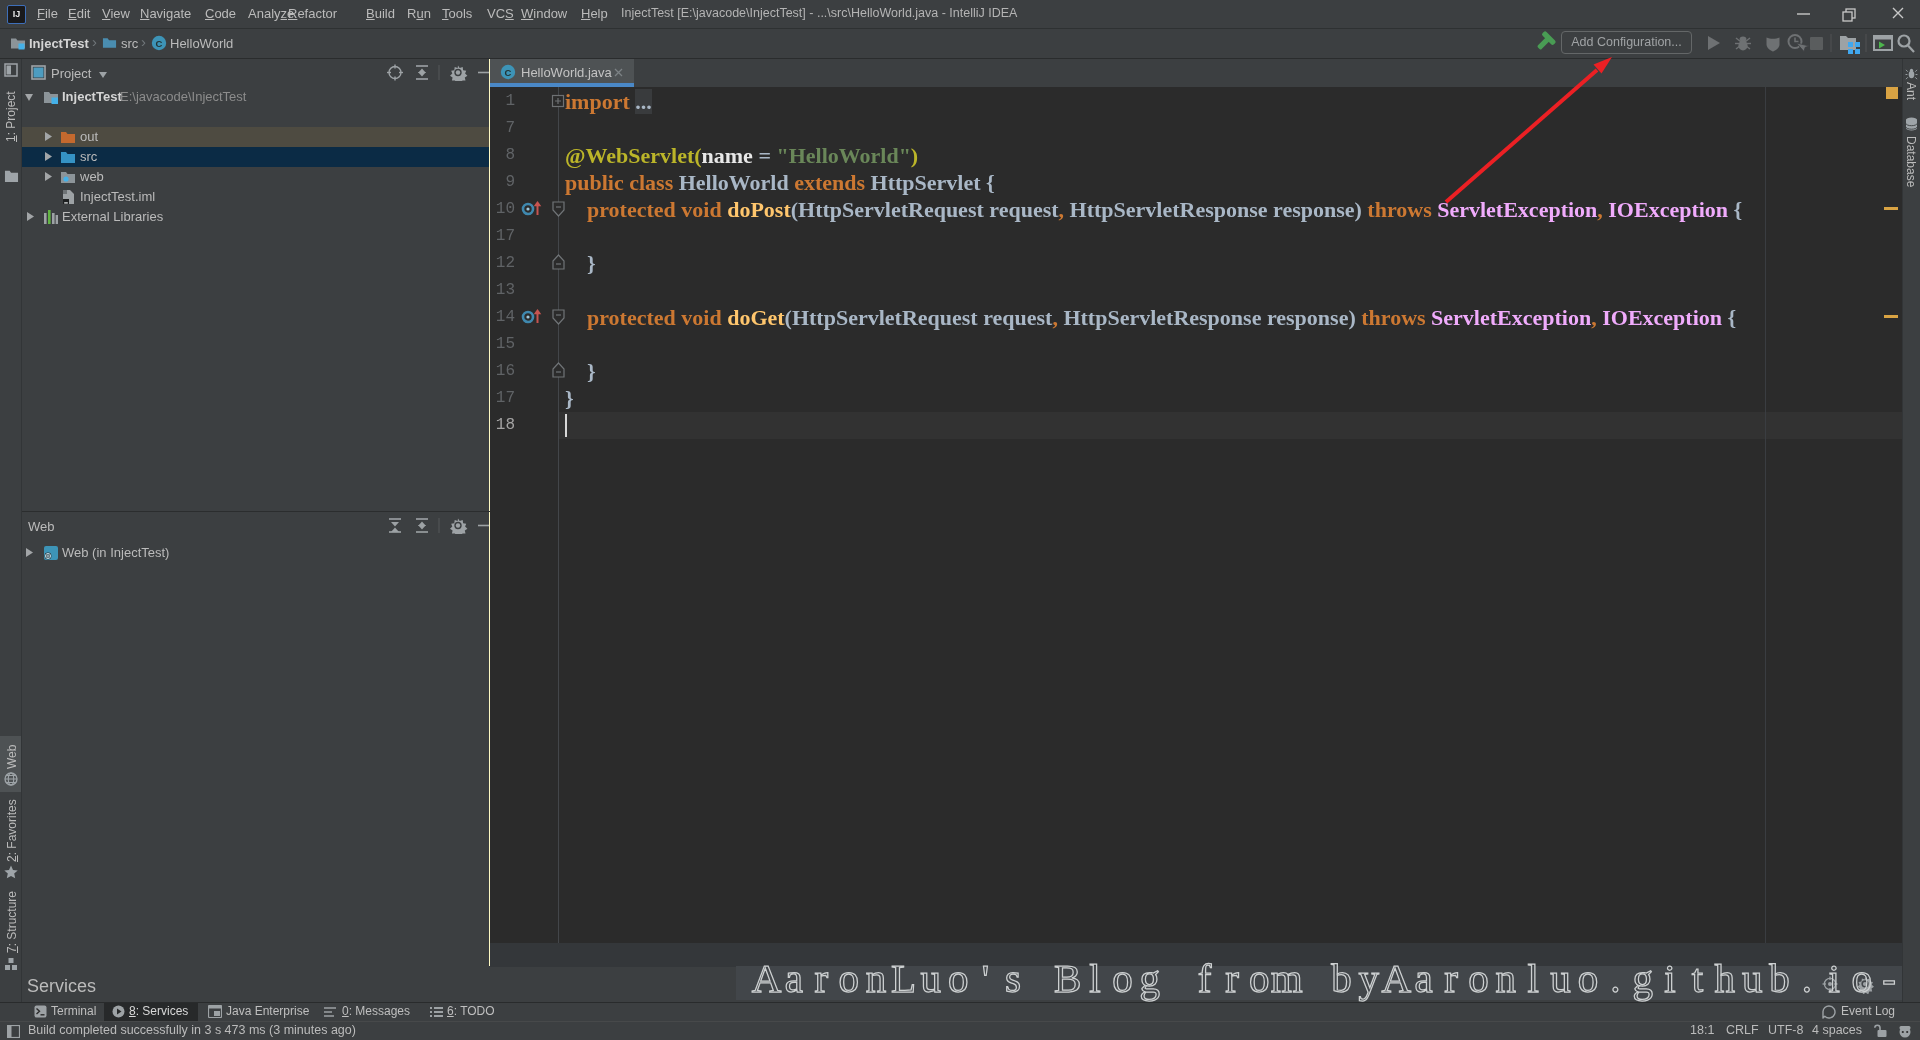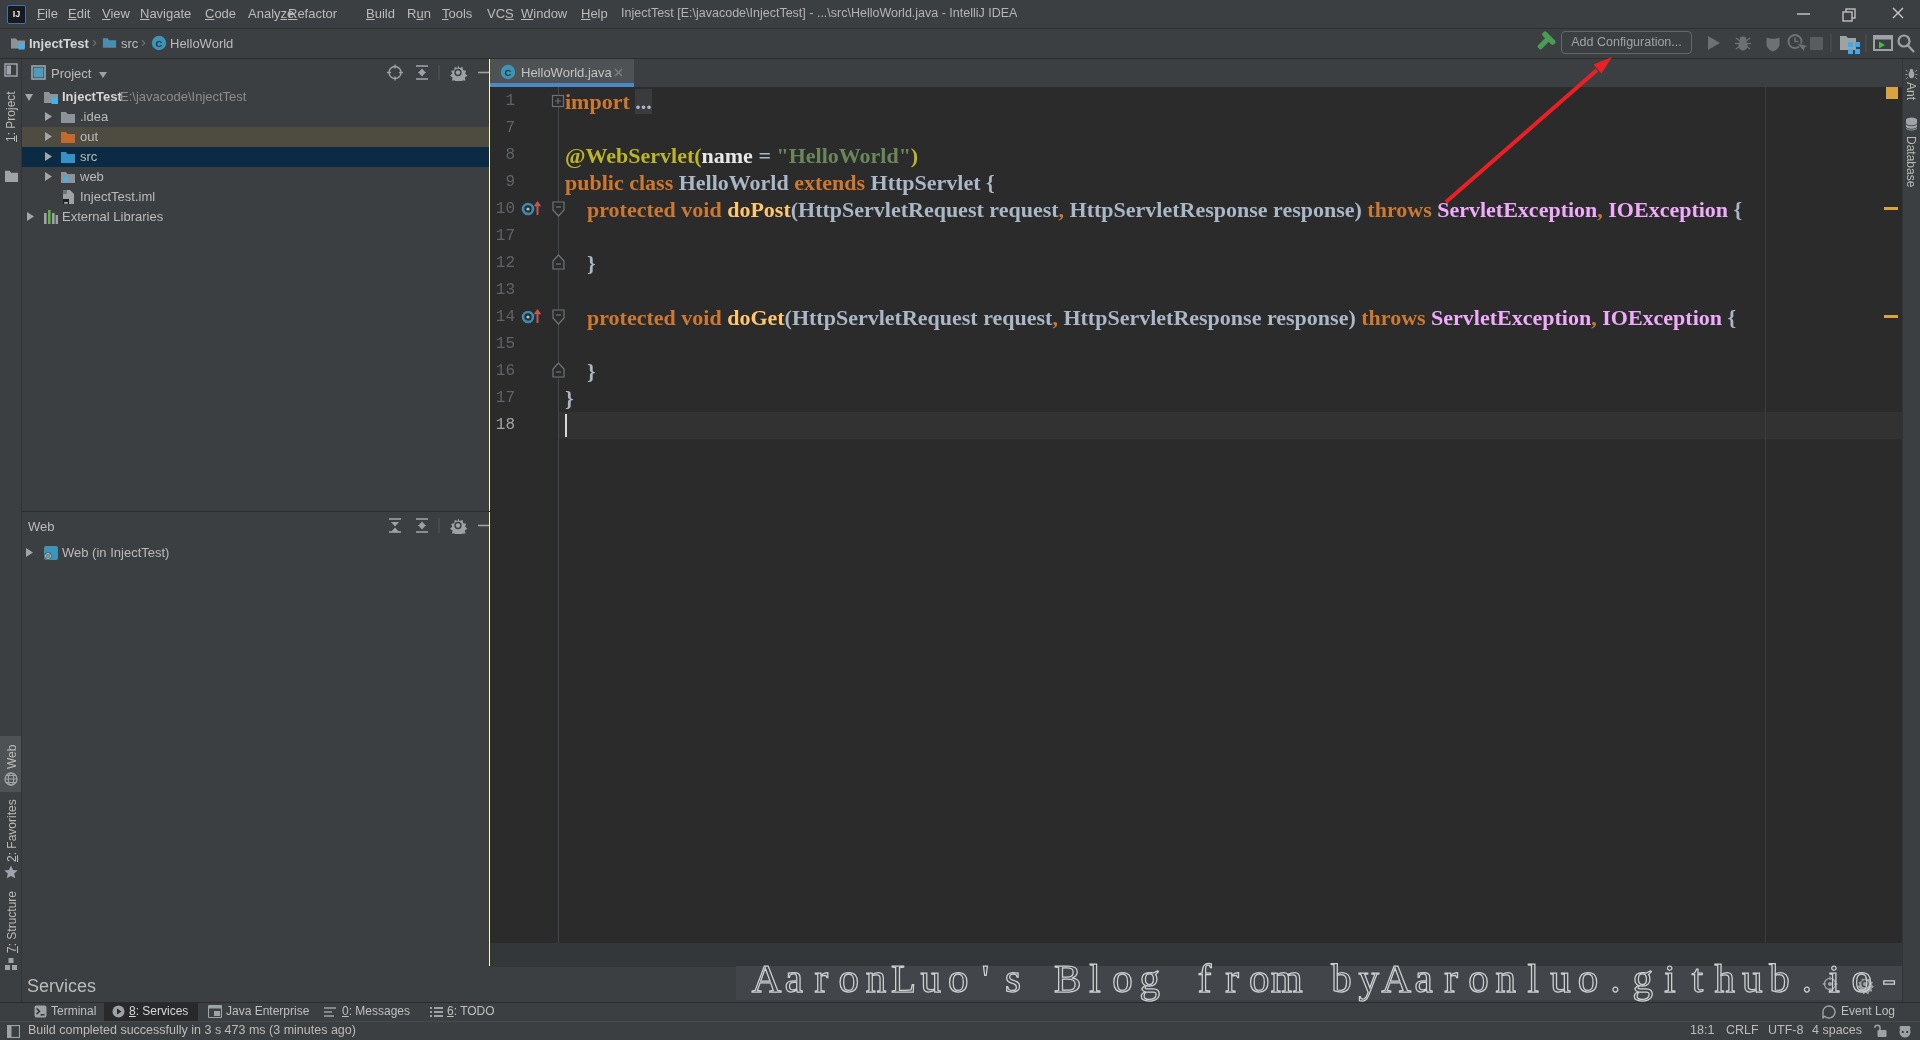--- a/index.html
+++ b/index.html
@@ -177,29 +177,20 @@
   <div class="treerow" style="top:28px">
     <svg class="abs" style="left:3px;top:6px" width="10" height="9">
         <path d="M0 1 L8 1 L4 8 z" fill="#a2a5a7"></path>
       </svg>
     <svg class="abs" style="left:21px;top:2px" width="16" height="16" viewBox="0 0 16 16">
         <path d="M1 3h5l1.5 2H15v9H1z" fill="#8c9499"></path>
         <rect x="8.5" y="8.5" width="6.5" height="6.5" fill="#45b1e8"></rect>
       </svg>
     <span class="abs" style="left:40px;font-weight:bold;color:#d5d5d5">InjectTest</span>
       <span class="abs dim" style="left:98px">E:\javacode\InjectTest</span>
-  </div>
-  <div class="treerow" style="top:48px">
-    <svg class="abs" style="left:22px;top:5px" width="9" height="10">
-        <path d="M1 0 L8 4.5 L1 9 z" fill="#a2a5a7"></path>
-      </svg>
-    <svg class="abs" style="left:38px;top:2px" width="16" height="16" viewBox="0 0 16 16">
-        <path d="M1 3h5l1.5 2H15v9H1z" fill="#8c9499"></path>
-      </svg>
-    <span class="abs" style="left:58px">.idea</span>
   </div>
   <div class="treerow" style="top:68px;background:#4e4b41">
     <svg class="abs" style="left:22px;top:5px" width="9" height="10">
         <path d="M1 0 L8 4.5 L1 9 z" fill="#a2a5a7"></path>
       </svg>
     <svg class="abs" style="left:38px;top:2px" width="16" height="16" viewBox="0 0 16 16">
         <path d="M1 3h5l1.5 2H15v9H1z" fill="#c4692e"></path>
       </svg>
     <span class="abs" style="left:58px">out</span>
   </div>

